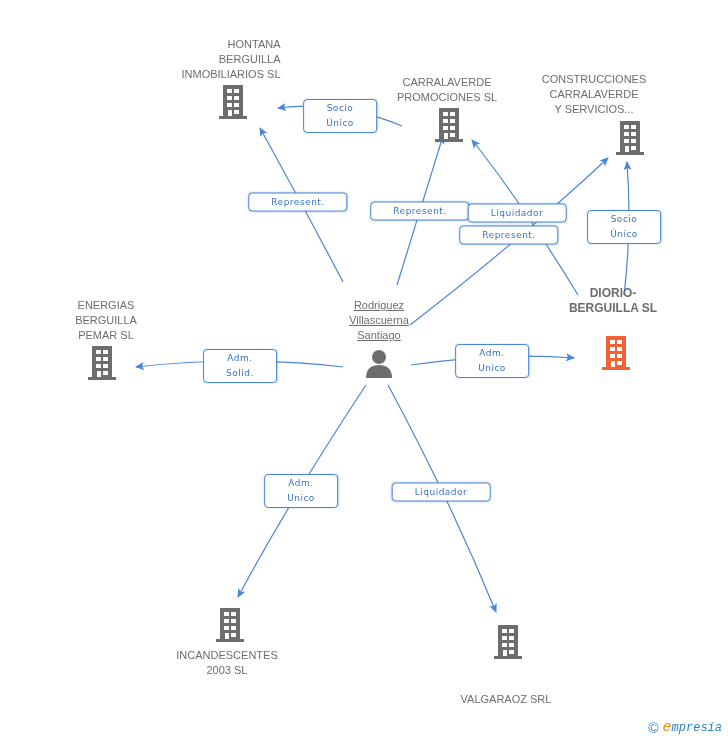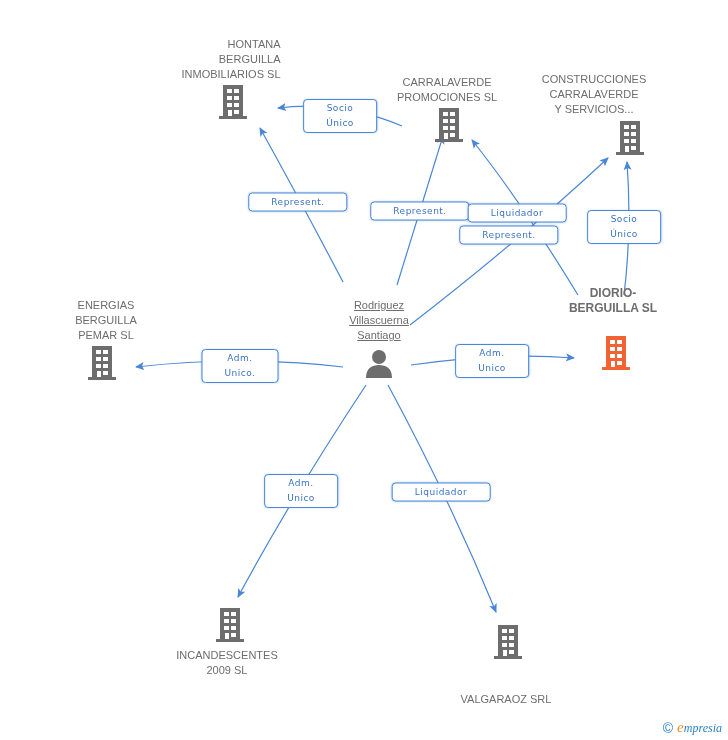--- a/index.html
+++ b/index.html
@@ -6,21 +6,21 @@
   body { width:728px; height:740px; position:relative; overflow:hidden; font-family:"Liberation Sans", sans-serif; }
   #edges { position:absolute; left:0; top:0; width:728px; height:740px; }
   .node-label { position:absolute; text-align:center; font-size:11px; line-height:15px; color:#6d6d6d; white-space:nowrap; transform:translateX(-50%); }
   .node-label.focus { font-weight:bold; font-size:12px; color:#6d6d6d; }
   .node-label .line { display:block; }
   .icon { position:absolute; }
   .edge-label { position:absolute; background:#fff; border:1px solid #4a86d6; border-radius:4px; color:#3a73c4; font-family:"DejaVu Sans", sans-serif; font-size:9px; letter-spacing:0.5px; line-height:15px; padding:1px 22px; text-align:center; transform:translate(-50%,-50%); white-space:nowrap; box-shadow:0 0 2px rgba(74,134,214,0.35); cursor:pointer; }
   .edge-label .line { display:block; }
   .footer { position:absolute; right:6px; bottom:4px; font-size:13px; color:#2b7fc4; display:flex; align-items:center; gap:4px; }
   .footer .copy { font-size:14px; color:#2b7fc4; }
-  .footer .brand { font-family:Liberation Serif, serif; font-style:italic; color:#2b7fc4; font-size:12px; }
+  .footer .brand { font-family:Liberation Mono, monospace; font-style:italic; color:#2b7fc4; font-size:12px; }
   .footer .brand .e { color:#f08a1c; font-size:15px; }
 </style>
 </head>
 <body>
 
 <svg id="edges" xmlns="http://www.w3.org/2000/svg">
   <defs>
     <marker id="arrow" markerWidth="10" markerHeight="10" refX="8" refY="5" orient="auto" markerUnits="userSpaceOnUse">
       <path d="M0,1 L9,5 L0,9 L2,5 Z" fill="#4a86d6"></path>
     </marker>
@@ -150,21 +150,21 @@
           <rect x="16" y="4" width="5" height="4" fill="#fff"></rect>
           <rect x="9" y="11" width="5" height="4" fill="#fff"></rect>
           <rect x="16" y="11" width="5" height="4" fill="#fff"></rect>
           <rect x="9" y="18" width="5" height="4" fill="#fff"></rect>
           <rect x="16" y="18" width="5" height="4" fill="#fff"></rect>
   <rect x="10" y="25" width="4" height="6" fill="#fff"></rect>
           <rect x="16" y="25" width="5" height="4" fill="#fff"></rect>
         </svg></div>
       <div class="node-label" style="left: 227px; top: 648px; text-align: center;">
         <span class="line">INCANDESCENTES</span>
-        <span class="line">2009 SL</span>
+        <span class="line">2003 SL</span>
       </div>
     </div>
     <div>
       <div class="icon" style="left: 493px; top: 625px;"><svg width="30" height="34" viewBox="0 0 30 34">
           <rect x="5" y="0" width="20" height="31" fill="#6d6d6d"></rect>
           <rect x="1" y="31" width="28" height="3" fill="#6d6d6d"></rect>
   <rect x="9" y="4" width="5" height="4" fill="#fff"></rect>
           <rect x="16" y="4" width="5" height="4" fill="#fff"></rect>
           <rect x="9" y="11" width="5" height="4" fill="#fff"></rect>
           <rect x="16" y="11" width="5" height="4" fill="#fff"></rect>
@@ -194,21 +194,21 @@
     </div>
     <div class="edge-label" style="left: 509px; top: 235px;">
       <span class="line">Represent.</span>
     </div>
     <div class="edge-label" style="left: 624px; top: 227px;">
       <span class="line">Socio</span>
       <span class="line">Único</span>
     </div>
     <div class="edge-label" style="left: 240px; top: 366px;">
       <span class="line">Adm.</span>
-      <span class="line">Unico.</span>
+      <span class="line">Solid.</span>
     </div>
     <div class="edge-label" style="left: 492px; top: 361px;">
       <span class="line">Adm.</span>
       <span class="line">Unico</span>
     </div>
     <div class="edge-label" style="left: 301px; top: 491px;">
       <span class="line">Adm.</span>
       <span class="line">Unico</span>
     </div>
     <div class="edge-label" style="left: 441px; top: 492px;">

